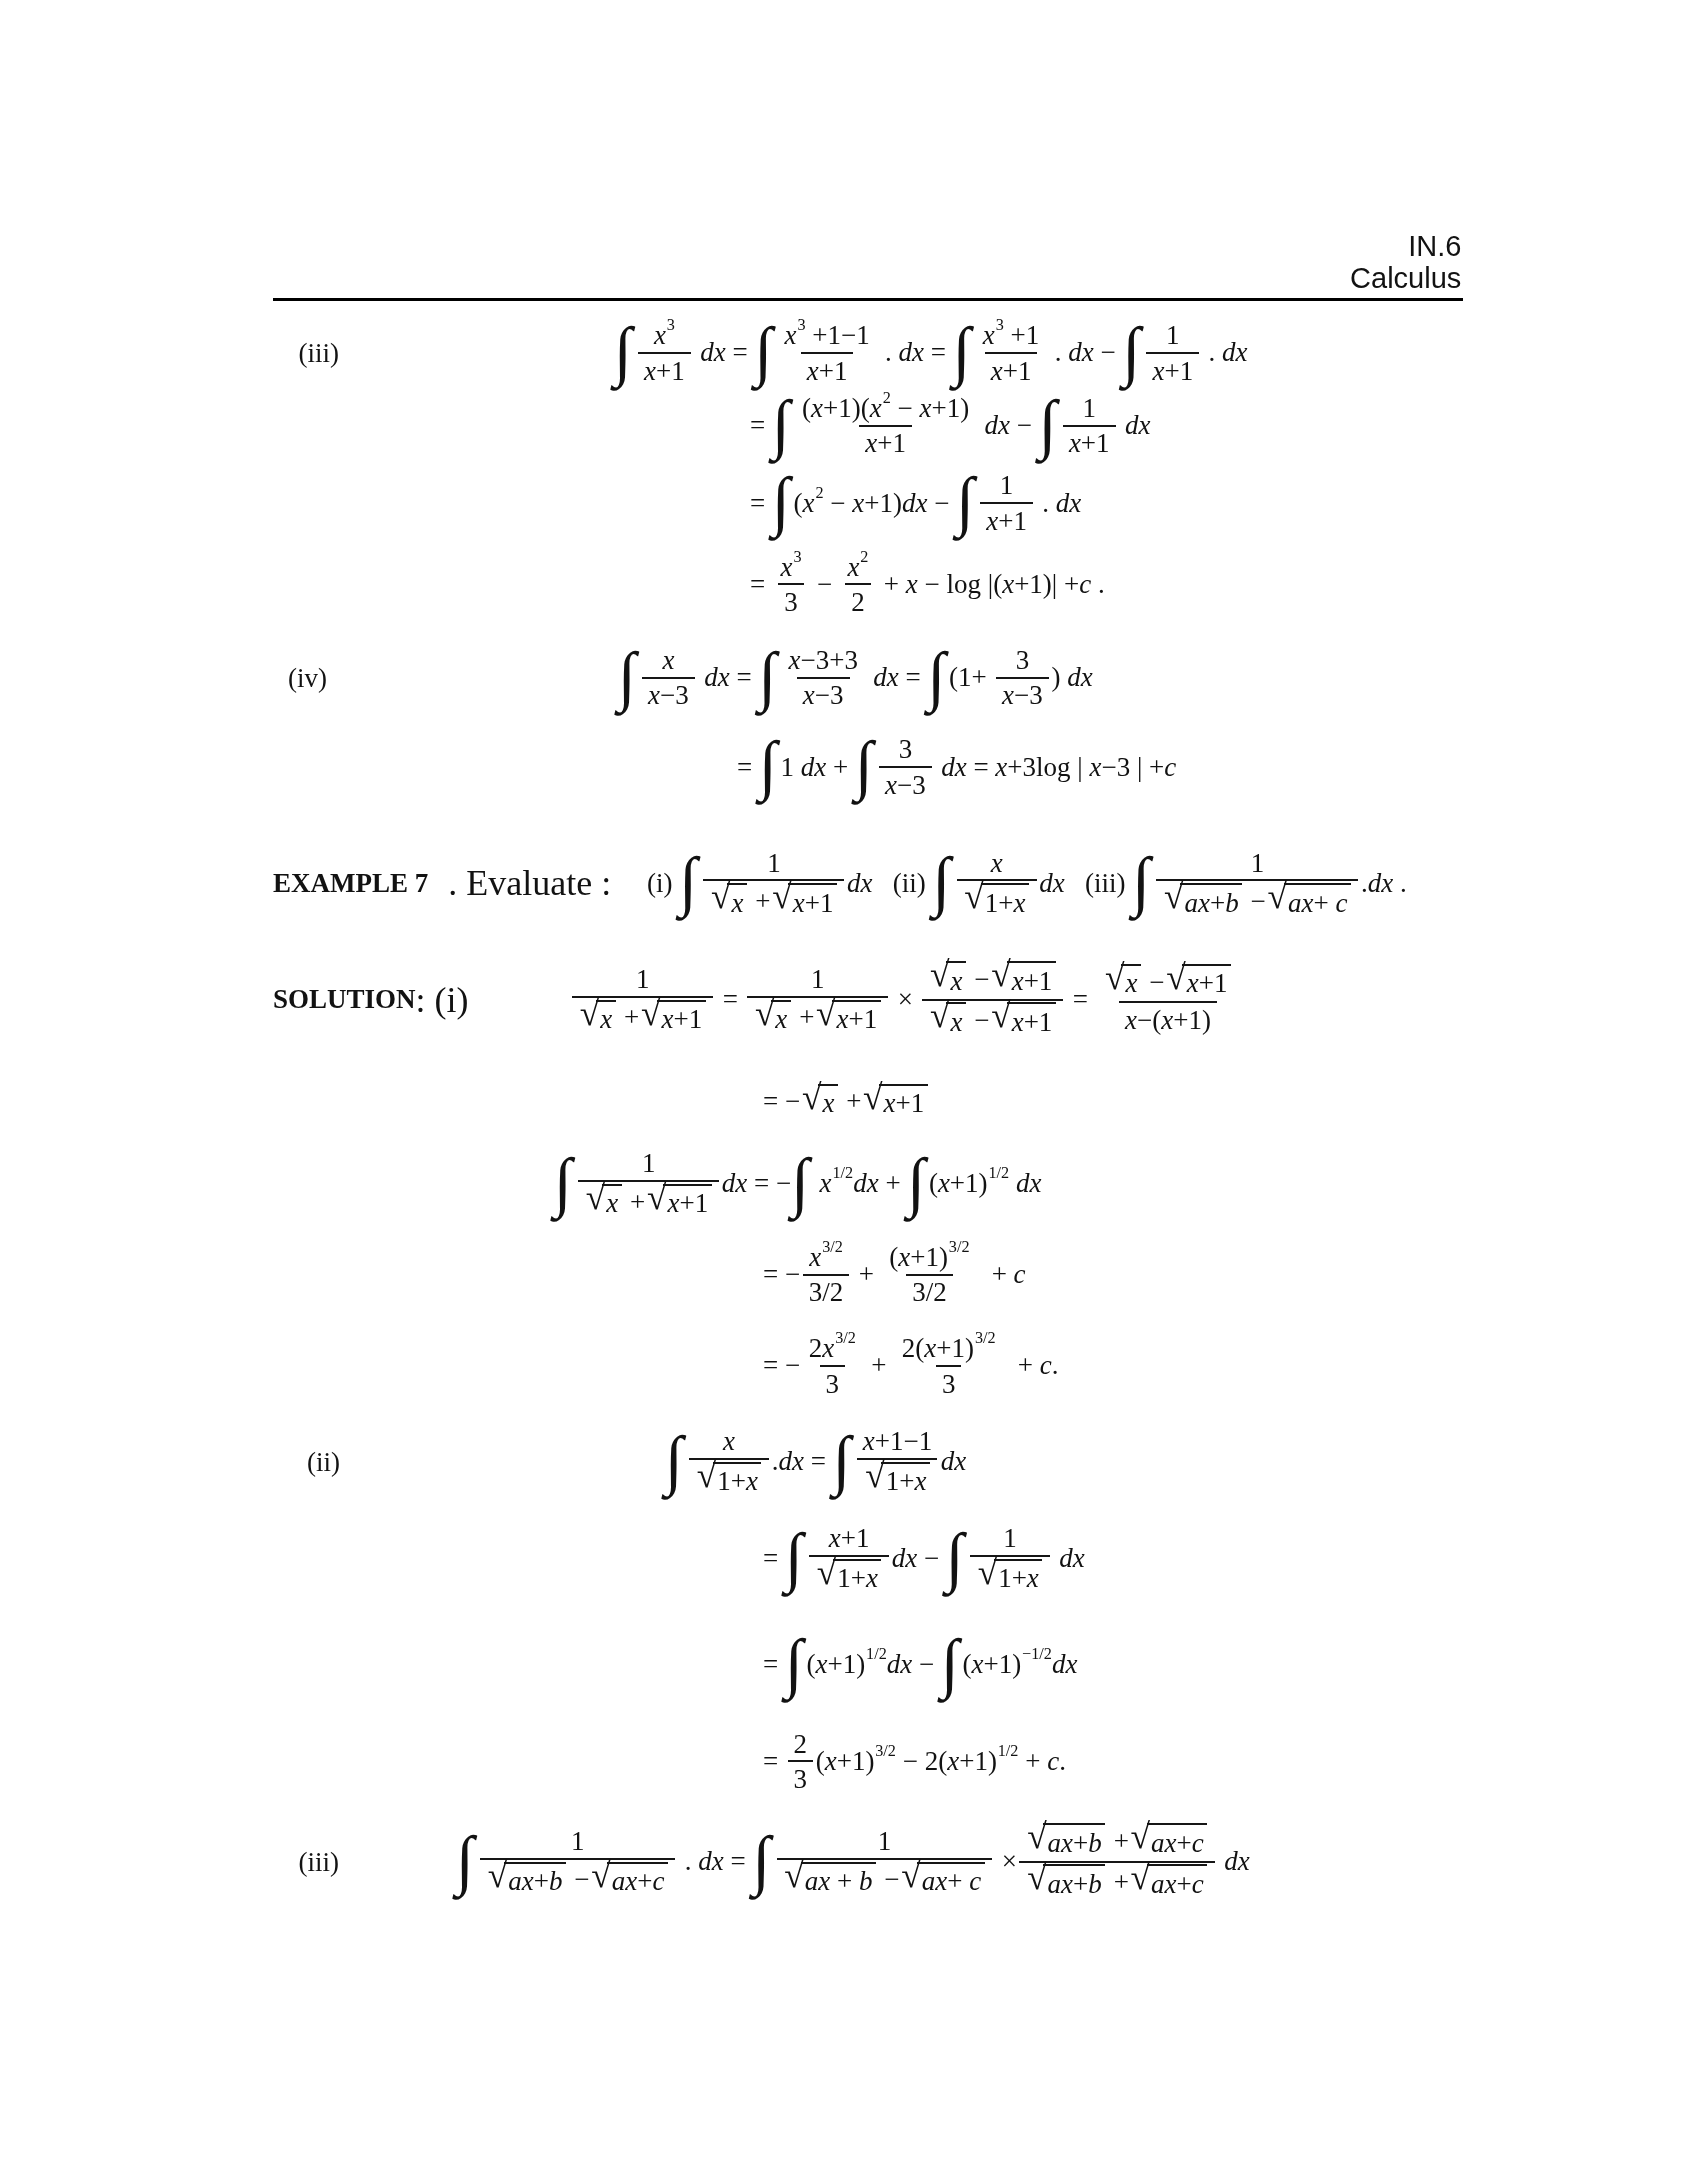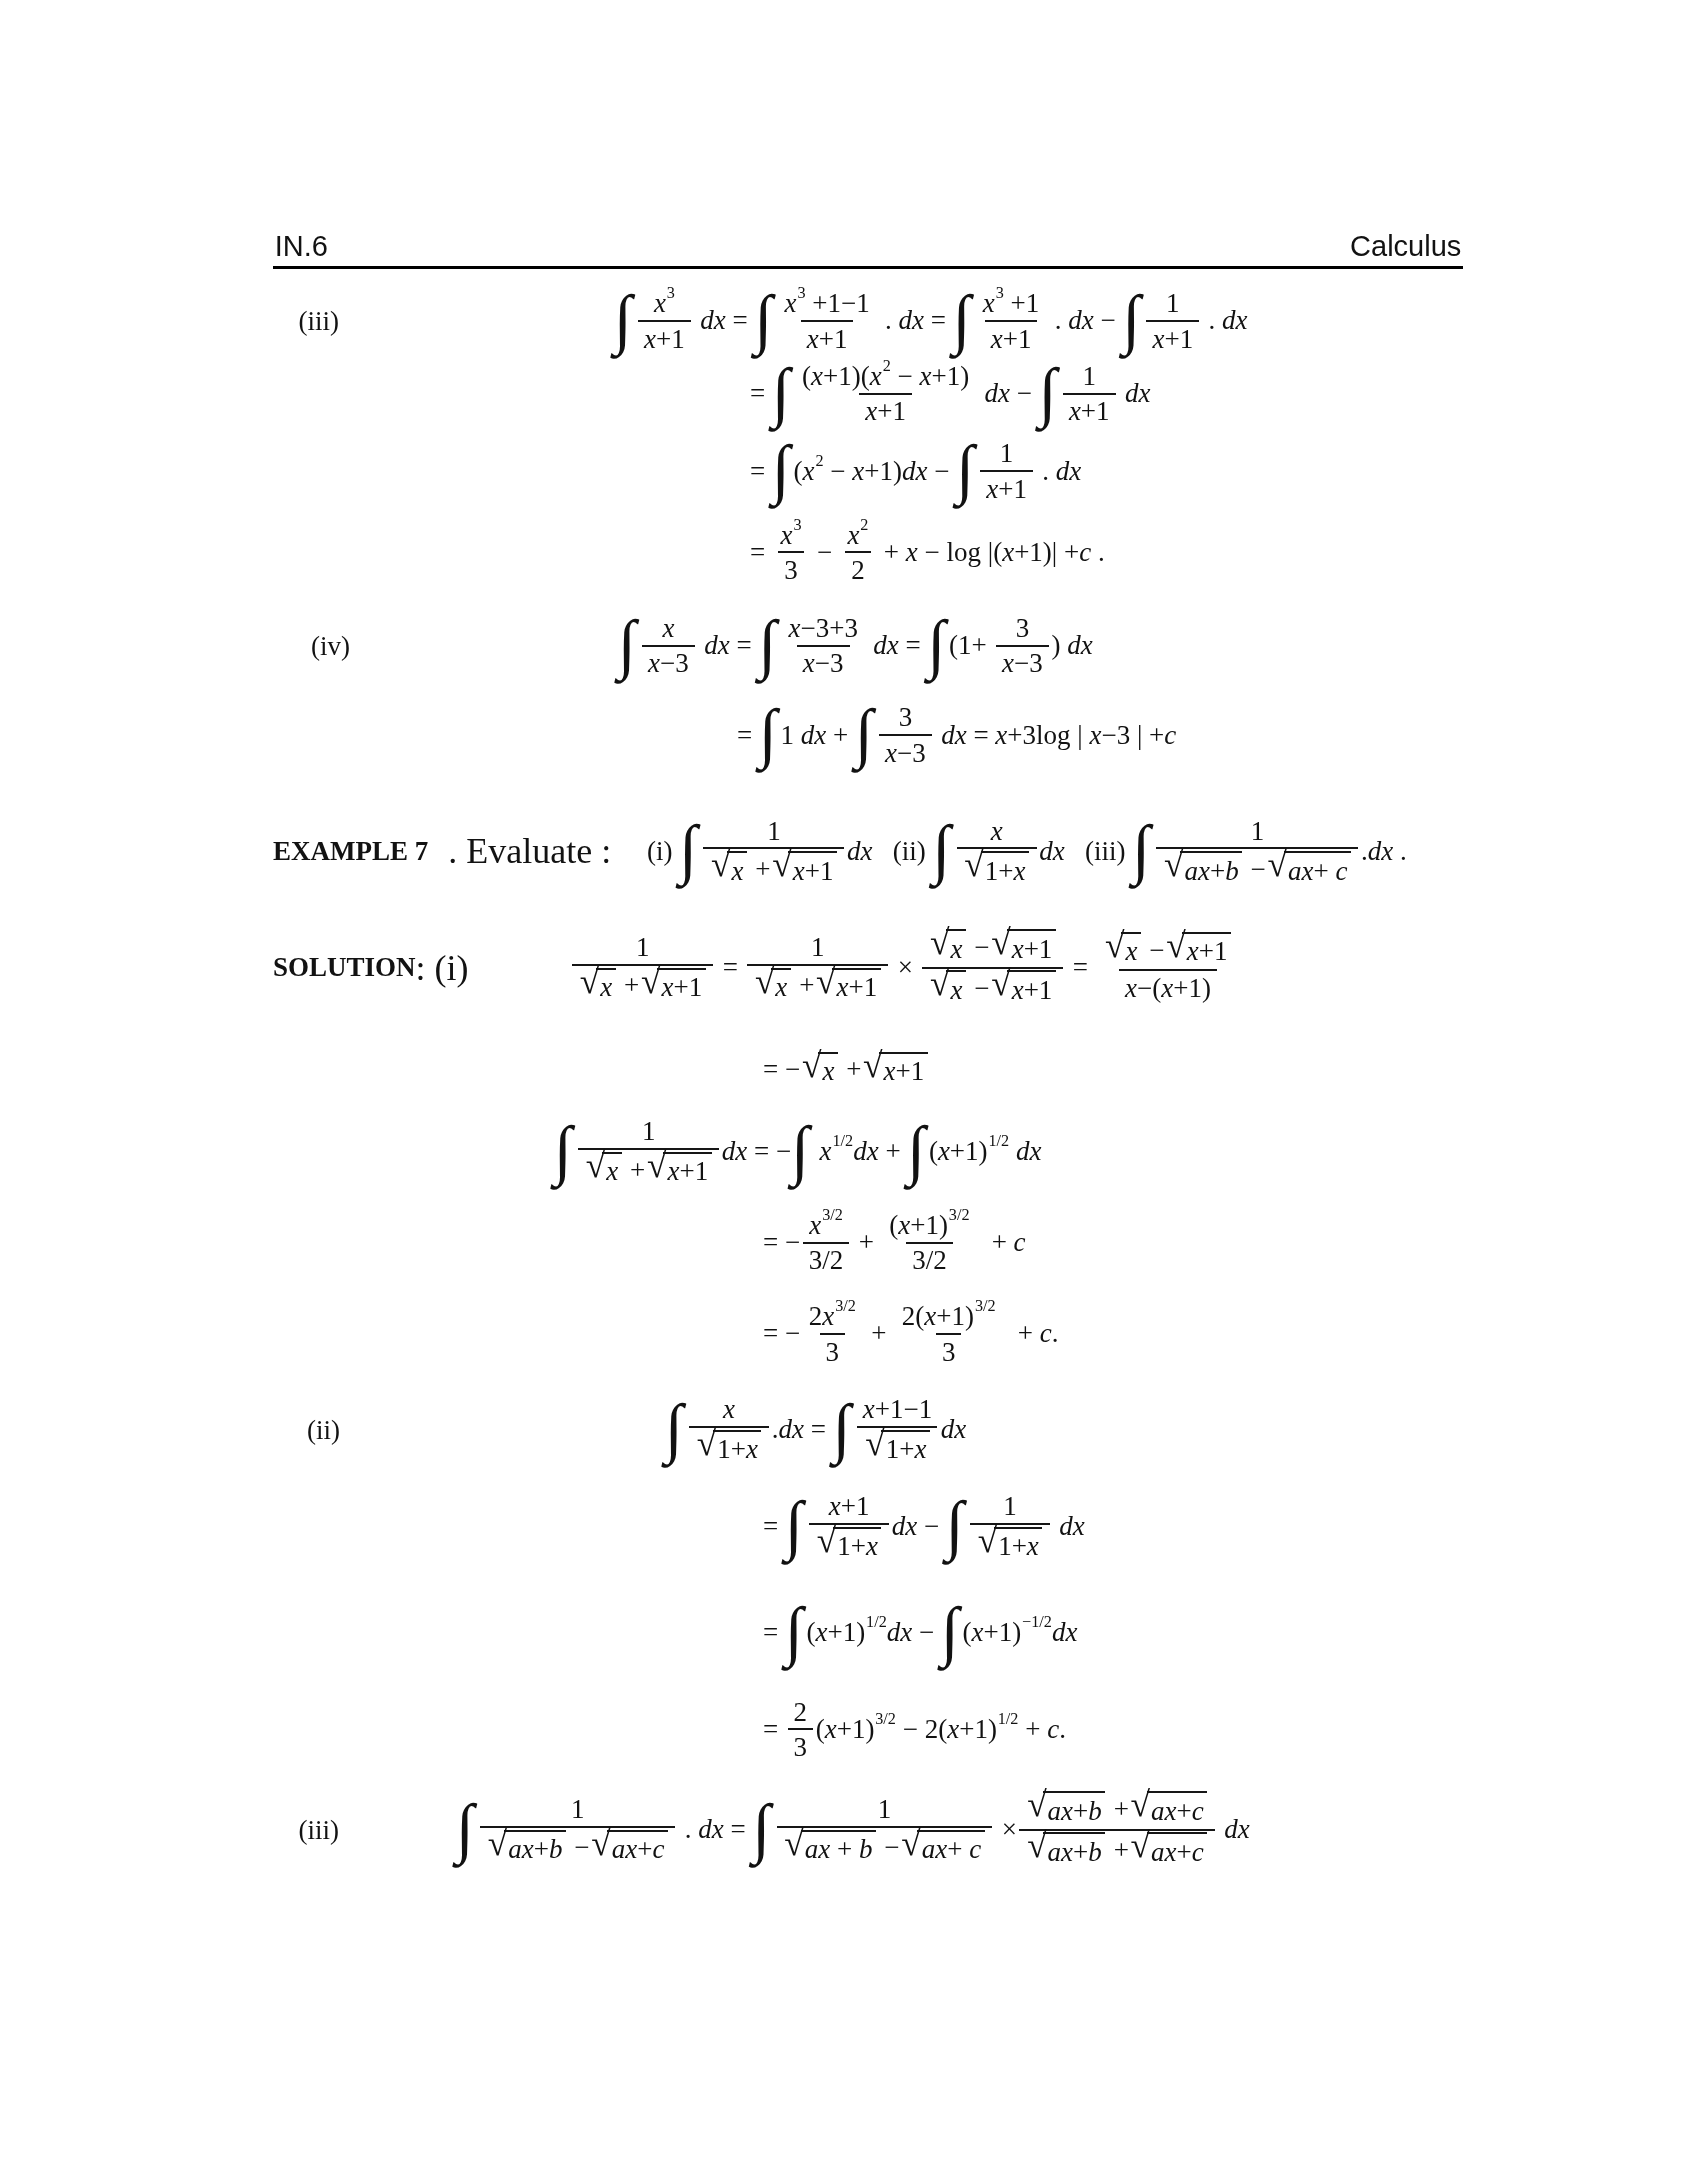--- a/index.html
+++ b/index.html
@@ -5,21 +5,21 @@
   html,body{margin:0;padding:0;}
   body{
     width:1685px;height:2181px;background:#ffffff;
     font-family:"Liberation Serif","DejaVu Serif",serif;
     color:#121212;overflow:hidden;
   }
   .inner{margin-left:273px;width:1190px;padding-top:230px;}
   .pagehead{
     display:flex;justify-content:space-between;align-items:flex-end;
     font-family:"Liberation Sans","DejaVu Sans",sans-serif;
-    font-size:29px;line-height:32px;padding:0 1.7px;
+    font-size:29px;line-height:32px;padding:0 1.7px;flex-direction:column;
   }
   .rule{border-bottom:3.4px solid #000;margin-top:4.3px;}
   .rows{padding-top:3.4px;}
   .row{position:relative;display:flex;align-items:center;min-height:66px;}
   .rowlabel{position:absolute;top:50%;transform:translateY(-50%);font-size:27px;}
   .lead{font-weight:bold;font-size:27px;}
   .leadrest{font-size:36px;white-space:pre;}
   .eq{display:inline-flex;align-items:center;font-size:27px;white-space:pre;}
   .run{white-space:pre;}
   .rom{font-style:normal;white-space:pre;}
@@ -53,21 +53,21 @@
       <div class="row" style="margin-top: 3.4px;">
         <span class="eq" style="margin-left: 477px;"><span class="run">= </span><span class="int">∫</span><span class="frac"><span class="num"><span class="run">(<i class="var">x</i>+1)(<i class="var">x</i></span><sup class="sup"><span class="run">2</span></sup><span class="run"> − <i class="var">x</i>+1)</span></span><span class="den"><span class="run"><i class="var">x</i>+1</span></span></span><span class="run"> <i class="var">dx</i> − </span><span class="int">∫</span><span class="frac"><span class="num"><span class="run">1</span></span><span class="den"><span class="run"><i class="var">x</i>+1</span></span></span><span class="run"> <i class="var">dx</i></span></span>
       </div>
       <div class="row" style="margin-top: 8.5px;">
         <span class="eq" style="margin-left: 477px;"><span class="run">= </span><span class="int">∫</span><span class="run">(<i class="var">x</i></span><sup class="sup"><span class="run">2</span></sup><span class="run"> − <i class="var">x</i>+1)<i class="var">dx</i> − </span><span class="int">∫</span><span class="frac"><span class="num"><span class="run">1</span></span><span class="den"><span class="run"><i class="var">x</i>+1</span></span></span><span class="run"> . <i class="var">dx</i></span></span>
       </div>
       <div class="row" style="margin-top: 12px;">
         <span class="eq" style="margin-left: 477px;"><span class="run">= </span><span class="frac"><span class="num"><span class="run"><i class="var">x</i></span><sup class="sup"><span class="run">3</span></sup></span><span class="den"><span class="run">3</span></span></span><span class="run"> − </span><span class="frac"><span class="num"><span class="run"><i class="var">x</i></span><sup class="sup"><span class="run">2</span></sup></span><span class="den"><span class="run">2</span></span></span><span class="run"> + <i class="var">x</i> − <span class="upright">log</span> |(<i class="var">x</i>+1)| +<i class="var">c</i> .</span></span>
       </div>
       <div class="row" style="margin-top: 24px;">
-        <span class="rowlabel" style="left: 38px;">(iv)</span>
+        <span class="rowlabel" style="left: 15px;">(iv)</span>
         <span class="eq" style="margin-left: 345px;"><span class="int">∫</span><span class="frac"><span class="num"><span class="run"><i class="var">x</i></span></span><span class="den"><span class="run"><i class="var">x</i>−3</span></span></span><span class="run"> <i class="var">dx</i> = </span><span class="int">∫</span><span class="frac"><span class="num"><span class="run"><i class="var">x</i>−3+3</span></span><span class="den"><span class="run"><i class="var">x</i>−3</span></span></span><span class="run"> <i class="var">dx</i> = </span><span class="int">∫</span><span class="run">(1+ </span><span class="frac"><span class="num"><span class="run">3</span></span><span class="den"><span class="run"><i class="var">x</i>−3</span></span></span><span class="run">) <i class="var">dx</i></span></span>
       </div>
       <div class="row" style="margin-top: 20.4px;">
         <span class="eq" style="margin-left: 464px;"><span class="run">= </span><span class="int">∫</span><span class="run">1 <i class="var">dx</i> + </span><span class="int">∫</span><span class="frac"><span class="num"><span class="run">3</span></span><span class="den"><span class="run"><i class="var">x</i>−3</span></span></span><span class="run"> <i class="var">dx</i> = <i class="var">x</i>+3<span class="upright">log</span> | <i class="var">x</i>−3 | +<i class="var">c</i></span></span>
       </div>
       <div class="row" style="margin-top: 44px; gap: 20px;">
         <b class="lead">EXAMPLE 7</b>
         <span class="leadrest">. Evaluate : </span>
         <span class="eq" style="margin-left: 6.8px;"><span class="rom">(i) </span><span class="int">∫</span><span class="frac"><span class="num"><span class="run">1</span></span><span class="den"><span class="sqrt"><span class="rad">√</span><span class="sqb"><span class="run"><i class="var">x</i></span></span></span><span class="run"> +</span><span class="sqrt"><span class="rad">√</span><span class="sqb"><span class="run"><i class="var">x</i>+1</span></span></span></span></span><span class="run"><i class="var">dx</i></span><span class="rom">   (ii) </span><span class="int">∫</span><span class="frac"><span class="num"><span class="run"><i class="var">x</i></span></span><span class="den"><span class="sqrt"><span class="rad">√</span><span class="sqb"><span class="run">1+<i class="var">x</i></span></span></span></span></span><span class="run"><i class="var">dx</i></span><span class="rom">   (iii) </span><span class="int">∫</span><span class="frac"><span class="num"><span class="run">1</span></span><span class="den"><span class="sqrt"><span class="rad">√</span><span class="sqb"><span class="run"><i class="var">ax</i>+<i class="var">b</i></span></span></span><span class="run"> −</span><span class="sqrt"><span class="rad">√</span><span class="sqb"><span class="run"><i class="var">ax</i>+ <i class="var">c</i></span></span></span></span></span><span class="run">.<i class="var">dx</i> .</span></span>
       </div>

